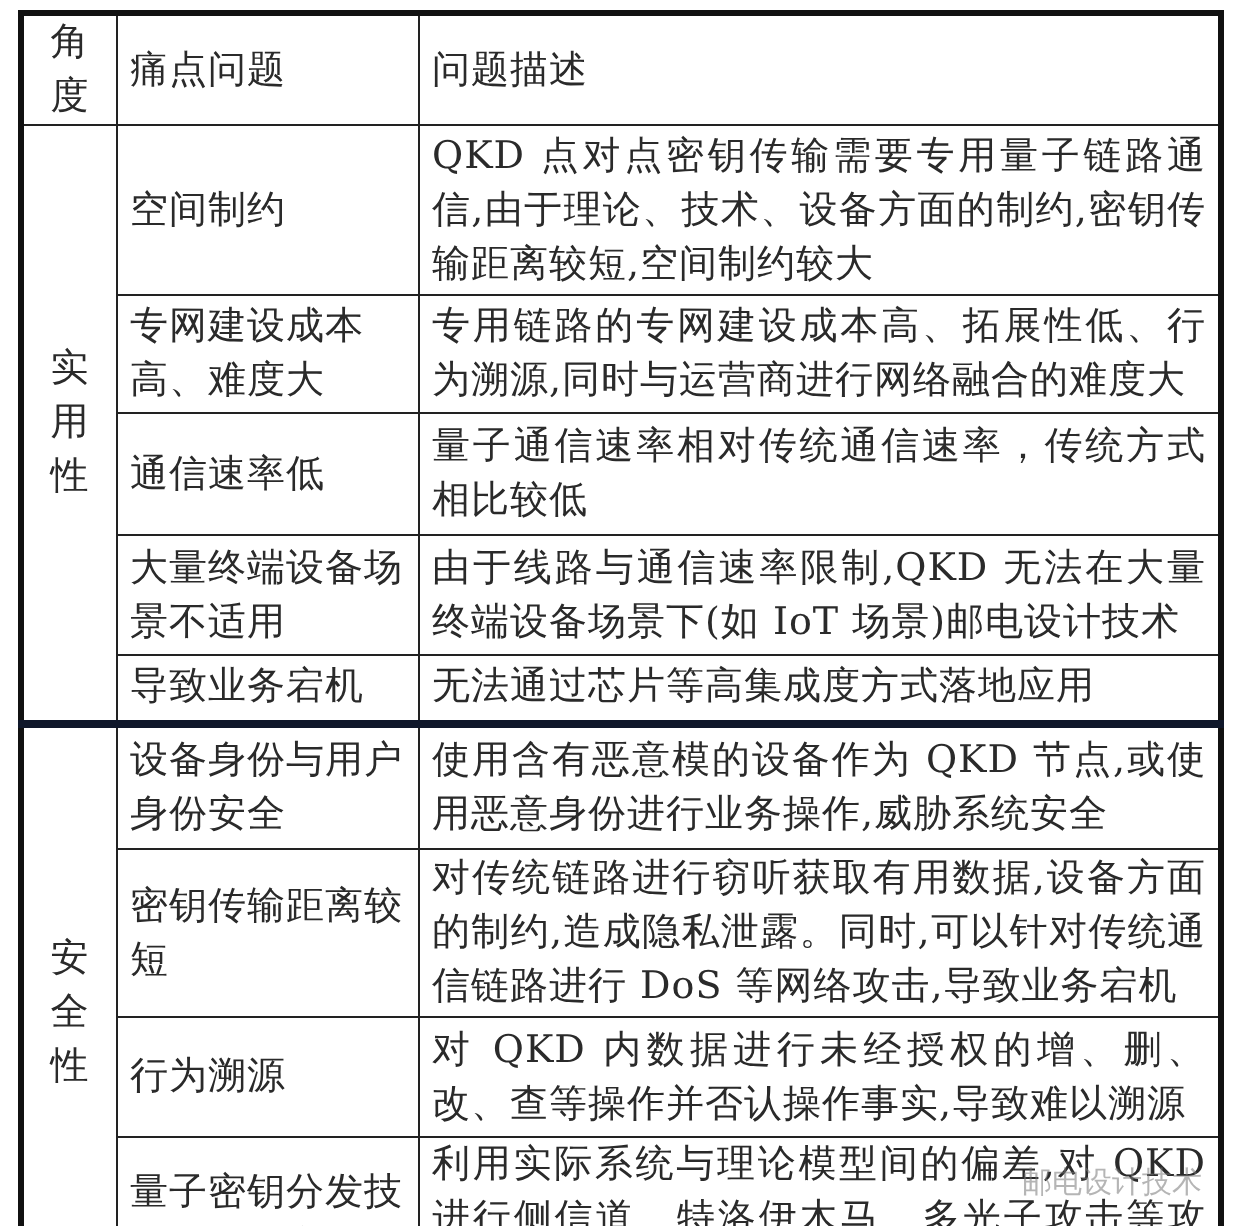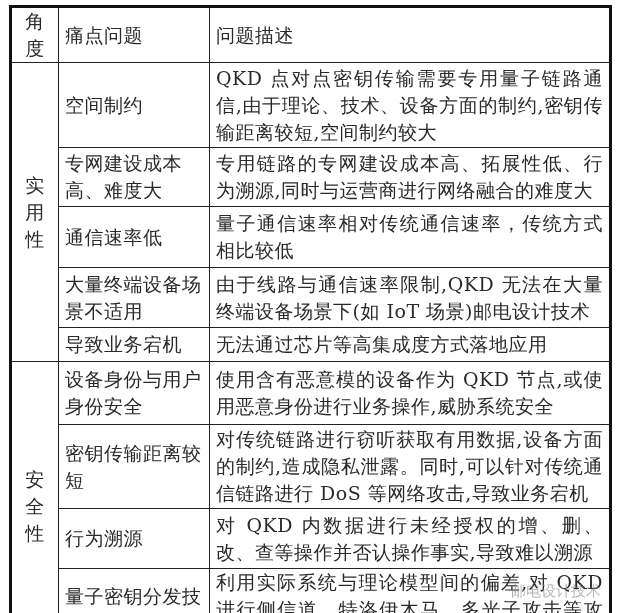--- a/index.html
+++ b/index.html
@@ -19,21 +19,21 @@
     line-height: 27px;
     vertical-align: middle;
     letter-spacing: 0.5px;
   }
   col.c1 { width: 48px; }
   col.c2 { width: 151px; }
   col.c3 { width: auto; }
   td.angle { padding: 0 2px 0 3px; font-size: 20px; letter-spacing: 0; text-align: center; }
   td.desc { text-align: justify; text-align-last: left; }
   tr.hdr td { height: 34px; }
-  tr.sec-top td { border-top: 1px solid #0f172a; }
+  tr.sec-top td { border-top: 4px solid #0f172a; }
   .wm { position: absolute; right: 22px; bottom: 12px; font-size: 15px; color: rgba(120,120,120,0.55);
         font-family: "DejaVu Sans", sans-serif; pointer-events: none; }
 </style>
 </head>
 <body>
 
 <table class="qt">
   <colgroup>
       <col class="c1">
       <col class="c2">

